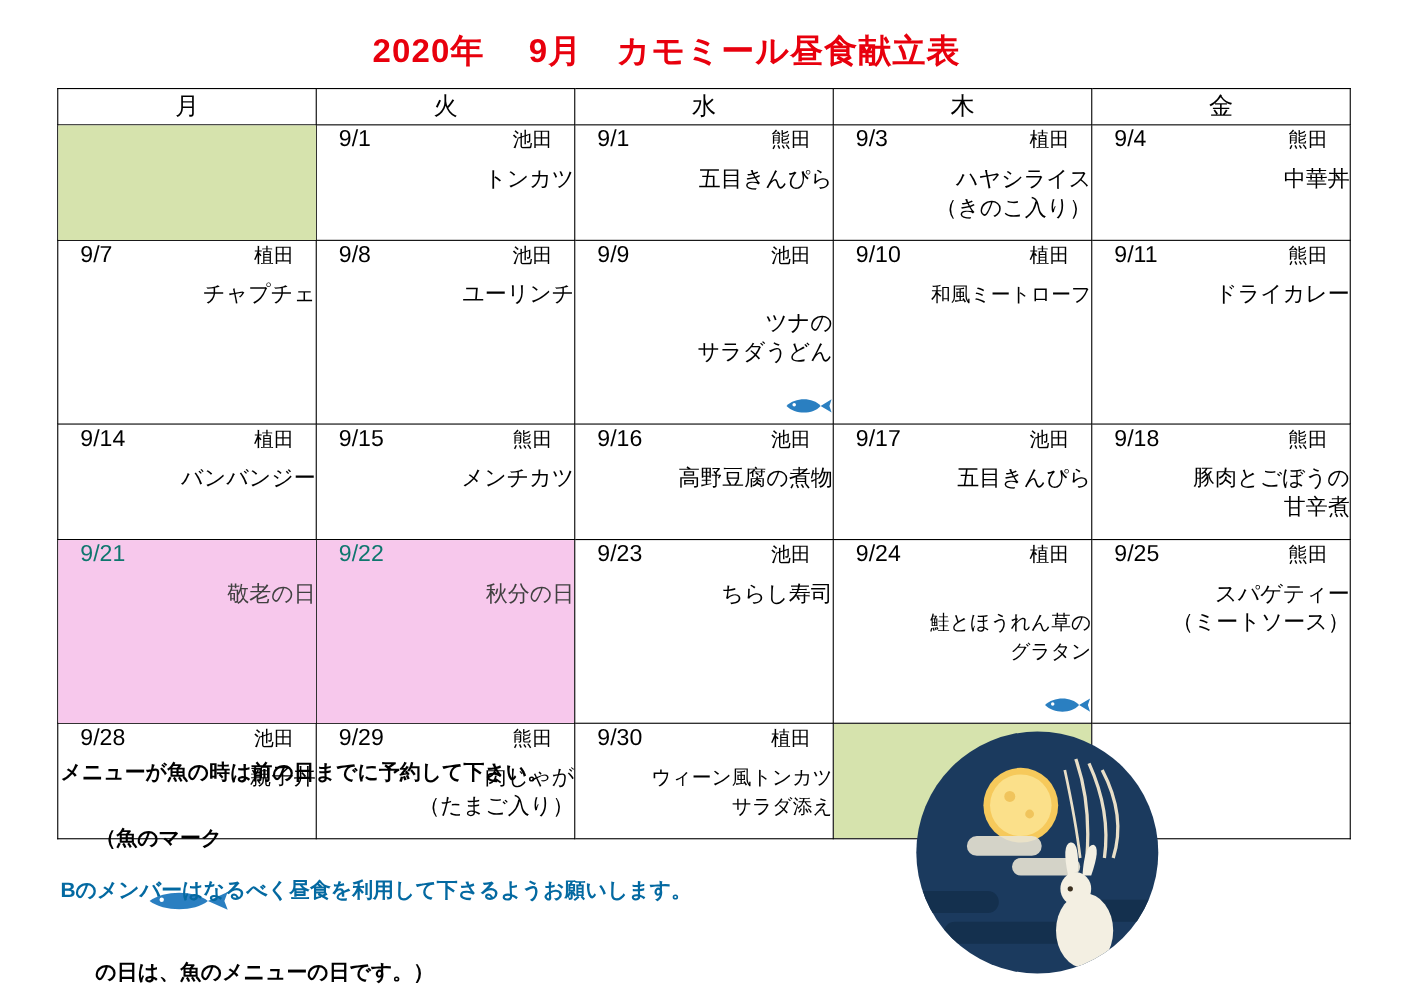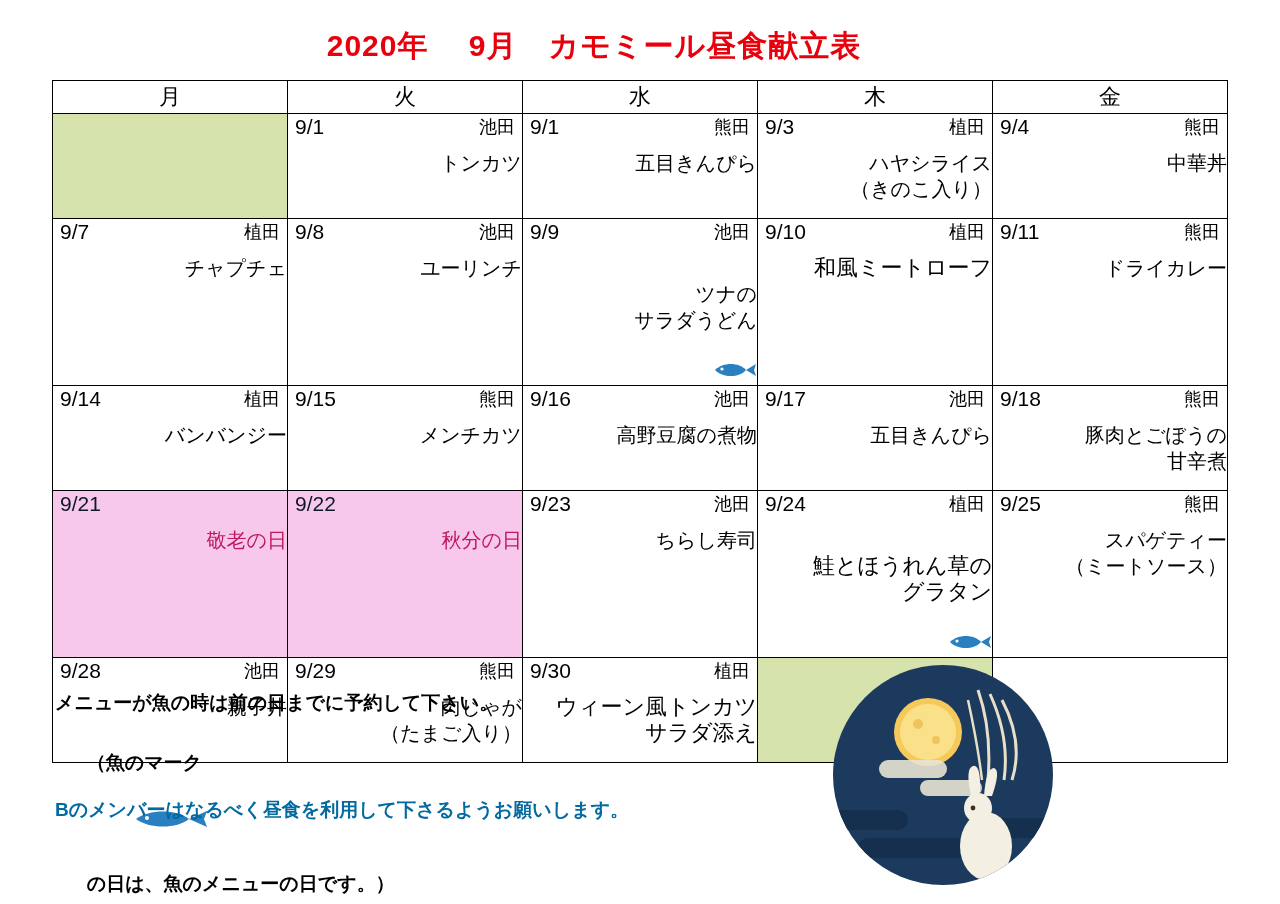--- a/index.html
+++ b/index.html
@@ -16,21 +16,21 @@
     position: relative;
   }
   .page {
     position: relative;
     width: 1280px;
     height: 904px;
   }
   .title {
     position: absolute;
     top: 26px;
-    left: 0;
+    left: 12px;
     width: 1188px;
     text-align: center;
     font-size: 30px;
     font-weight: bold;
     color: #e8000d;
     letter-spacing: 1px;
     white-space: pre;
   }
   table.menu {
     position: absolute;
@@ -58,48 +58,48 @@
   }
   td.cell {
     padding: 4px 8px 6px 8px;
   }
   .cell-head {
     display: flex;
     justify-content: space-between;
     align-items: flex-start;
     font-size: 21px;
     line-height: 26px;
-    padding: 0 7px;
+    padding: 0 20px;
   }
   .cell-date {
     white-space: nowrap;
   }
   .cell-person {
     font-size: 18px;
     white-space: nowrap;
   }
   .cell-body {
     margin-top: 10px;
     text-align: right;
     font-size: 20px;
     line-height: 26px;
     white-space: pre-line;
     position: relative;
   }
   .cell-body.small {
-    font-size: 22px;
+    font-size: 18px;
   }
   td.holiday {
     background: #f7c8ec;
   }
   td.holiday .cell-head {
-    color: #0f172a;
+    color: #0f766e;
   }
   td.holiday .cell-body {
-    color: #be185d;
+    color: #404040;
   }
   td.blank-green {
     background: #d6e3ad;
   }
   .fish {
     display: inline-block;
     vertical-align: middle;
     margin-left: 6px;
   }
   .notes {

